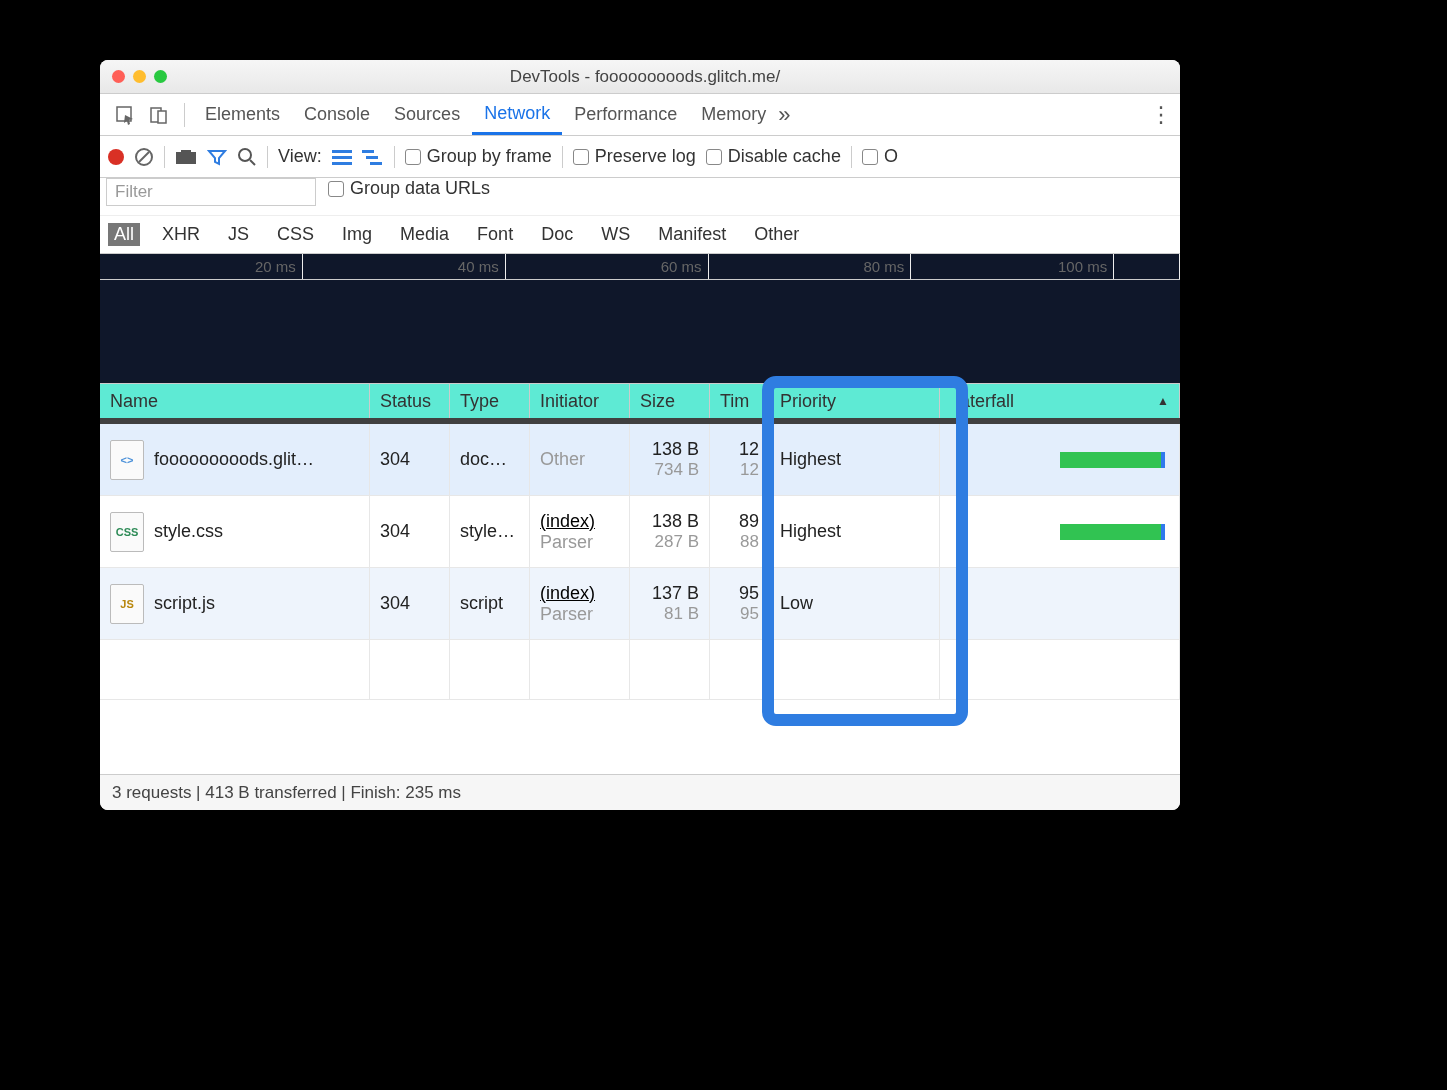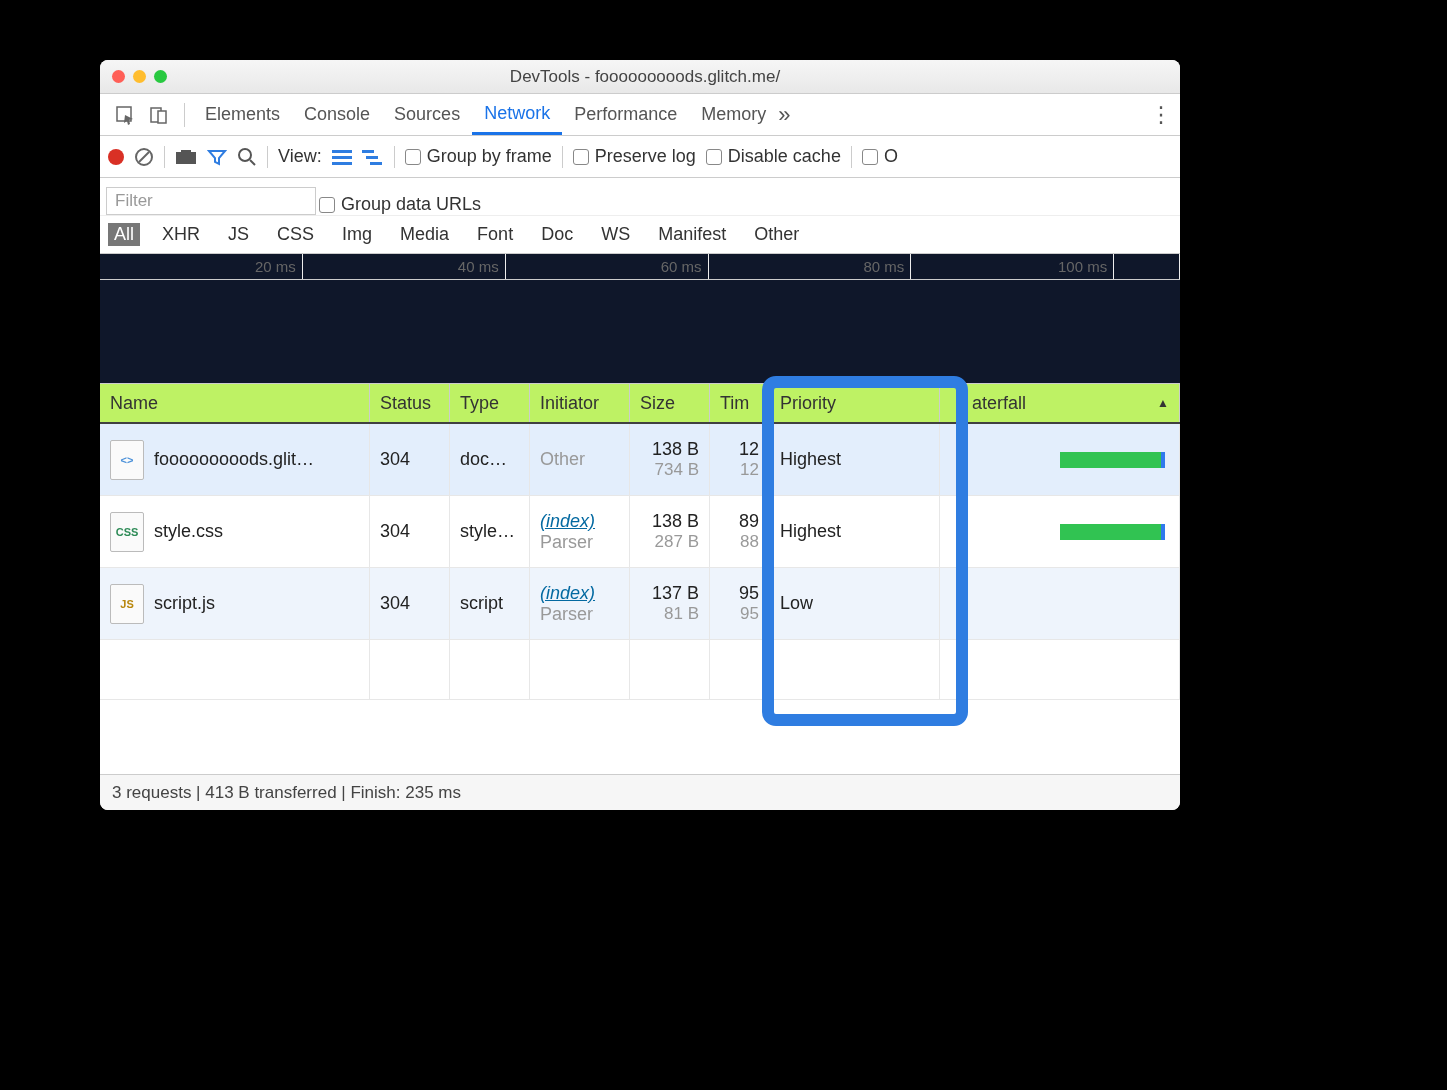--- a/index.html
+++ b/index.html
@@ -57,21 +57,21 @@
     display:flex; align-items:center; padding:0 8px; gap:10px;
     font-size:18px; color:#333;
   }
   .toolbar .sep { width:1px; height:22px; background:#ccc; }
   .rec { width:16px; height:16px; border-radius:50%; background:#d93025; }
   .chk { width:16px; height:16px; border:1.5px solid #888; border-radius:3px; flex-shrink:0; }
   .chkgroup { display:flex; align-items:center; gap:6px; }
   
   .filterrow {
     height: 38px; border-bottom:1px solid #eee;
-    display:flex; align-items:flex-end; gap:3px; padding:0 6px;
+    display:flex; align-items:flex-start; gap:12px; padding:0 6px;
     font-size:18px; color:#333;
   }
   .filter-input {
     width:210px; height:28px; border:1px solid #ccc; padding:0 8px;
     font-size:17px; color:#888; display:flex; align-items:center; background:#fff;
   }
   
   .typerow {
     height: 38px; border-bottom:1px solid #ccc;
     display:flex; align-items:center; gap:16px; padding:0 8px;
@@ -79,40 +79,40 @@
   }
   .pill { padding:1px 6px; border-radius:0; }
   .pill.active { background:#777; color:#fff; }
   
   .timeline { height:130px; border-bottom:1px solid #ccc; position:relative; background:#0f172a; }
   .ticks { height:26px; border-bottom:1px solid #ccc; display:flex; font-size:15px; color:#666; }
   .tick { flex:1; text-align:right; padding-right:6px; border-right:1px solid #eee; display:flex; align-items:center; justify-content:flex-end;}
   
   .table { flex:1; display:flex; flex-direction:column; font-size:18px; color:#222; position:relative;}
   .thead, .trow { display:flex; align-items:stretch; }
-  .thead { height:40px; background:#bef264; border-bottom:2px solid #404040; }
+  .thead { height:40px; background:#5eead4; border-bottom:6px solid #404040; }
   .thead .th { border-right:1px solid #ccc; padding:8px 10px; font-weight:400; color:#333; display:flex; align-items:center; }
   .trow { border-bottom:1px solid #e7e7e7; min-height:72px; }
   .trow .td { border-right:1px solid #e7e7e7; padding:6px 10px; display:flex; flex-direction:column; justify-content:center; }
   .trow:nth-child(odd){ background:#eef4fc; }
   .trow:nth-child(1){ background:#e3eefc; }
   .col-name{width:270px;}
   .col-status{width:80px;}
   .col-type{width:80px;}
   .col-init{width:100px;}
   .col-size{width:80px; text-align:right;}
   .col-time{width:60px; text-align:right;}
   .col-prio{width:170px;}
   .col-water{flex:1;}
   .filecell { display:flex; align-items:center; gap:10px; }
   .fileicon { width:34px; height:40px; border:1px solid #bbb; border-radius:2px; display:flex; align-items:center; justify-content:center; font-size:11px; font-weight:700; background:#fafafa;}
   .fileicon.html{color:#4a90d9;}
   .fileicon.css{color:#2e8b57;}
   .fileicon.js{color:#b8860b;}
-  .linky{color:#0369a1; text-decoration:underline;font-style:italic;}
+  .linky{color:#000000; text-decoration:underline;}
   .muted{color:#999;}
   .size-sub{color:#999; font-size:17px;}
   .th.sort::after{content:"▲"; float:right; font-size:12px; margin-left:auto;}
   
   .bar { height:16px; background:#31c352; margin-left:50%; width:48%; border-right:4px solid #3079ed; }
   
   .statusbar {
     height:36px; border-top:1px solid #ccc; background:#f6f6f6;
     display:flex; align-items:center; padding:0 12px;
     font-size:17px; color:#444;
@@ -271,21 +271,21 @@
   <div class="table">
     <div class="thead">
       <div class="th col-name">Name</div>
       <div class="th col-status">Status</div>
       <div class="th col-type">Type</div>
       <div class="th col-init">Initiator</div>
       <div class="th col-size">Size</div>
       <div class="th col-time">Tim</div>
       <div class="th col-prio">Priority</div>
       <div class="th col-water sort">
-        <span style="margin-left:22px">aterfall</span>
+        <span style="margin-left:10px">aterfall</span>
       </div>
     </div>
     <div id="rows-host">
         <div class="trow">
           <div class="td col-name">
             <div class="filecell">
               <div class="fileicon html">&lt;&gt;</div>
               <span>fooooooooods.glit…</span>
             </div>
           </div>

